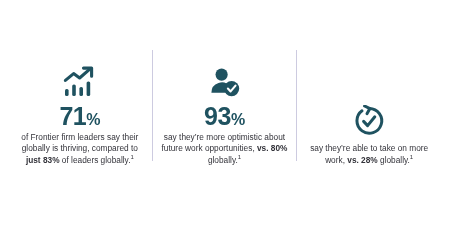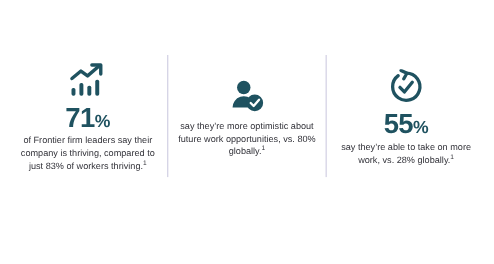--- a/index.html
+++ b/index.html
@@ -23,21 +23,21 @@
     height: 197px;
     box-sizing: border-box;
     padding: 48px 8px 30px 8px;
   }
 
   .stat-panel {
     flex: 1 1 0;
     display: flex;
     flex-direction: column;
     align-items: center;
-    justify-content: center;
+    justify-content: flex-end;
     padding: 0 6px;
     box-sizing: border-box;
   }
 
   .stat-divider {
     flex: 0 0 1px;
     width: 1px;
     align-self: stretch;
     background: #cdcbe0;
     margin: 2px 0 6px 0;
@@ -71,21 +71,21 @@
 
   .stat-caption {
     color: #33333a;
     font-size: 8.3px;
     line-height: 1.42;
     text-align: center;
     max-width: 128px;
     margin-top: 1px;
   }
   .stat-caption .strong {
-    font-weight: normal;
+    font-weight: bold;
   }
   .stat-caption sup {
     font-size: 6px;
     vertical-align: super;
     line-height: 0;
   }
 </style>
 </head>
 <body>
 
@@ -99,53 +99,53 @@
           <rect x="10.2" y="18.5" width="3.6" height="11.5" rx="1.6"></rect>
           <rect x="17.4" y="21" width="3.6" height="9" rx="1.6"></rect>
           <rect x="24.6" y="15.5" width="3.6" height="14.5" rx="1.6"></rect>
           <path d="M3.4 14.4 L11.6 7.6 L17.6 12.0 L27.8 3.2" fill="none" stroke="#1f5260" stroke-width="3.1" stroke-linecap="round" stroke-linejoin="round"></path>
           <path d="M21.5 2.1 L29.6 2.1 L29.6 10.2" fill="none" stroke="#1f5260" stroke-width="3.1" stroke-linecap="round" stroke-linejoin="round"></path>
         </g>
       </svg>
     </span>
     <div class="stat-number"><span>71</span><span class="pct">%</span></div>
     <div class="stat-caption">
-      <span>of Frontier firm leaders say their company is thriving, compared to </span><span class="strong">just 83%</span><span> of workers thriving</span>.<sup>1</sup>
+      <span>of Frontier firm leaders say their globally is thriving, compared to </span><span class="strong">just 83%</span><span> of leaders globally</span>.<sup>1</sup>
     </div>
   </div>
 
   <div class="stat-divider"></div>
 
   <div class="stat-panel">
     <span class="stat-icon">
       <svg viewBox="0 0 36 33" xmlns="http://www.w3.org/2000/svg" aria-hidden="true">
         <g fill="#1f5260">
           <circle cx="14.6" cy="8.6" r="6.1"></circle>
           <path d="M4.4 26.8 a10.2 10.2 0 0 1 18.6 -5.9 a8.2 8.2 0 0 0 -0.6 5.9 z"></path>
           <circle cx="24.6" cy="22.6" r="7.6"></circle>
           <path d="M20.9 22.6 L23.6 25.4 L28.5 19.6" fill="none" stroke="#ffffff" stroke-width="2.1" stroke-linecap="round" stroke-linejoin="round"></path>
         </g>
       </svg>
     </span>
+    <div class="stat-number"><span>93</span><span class="pct">%</span></div>
     <div class="stat-caption">
       <span>say they’re more optimistic about future work opportunities, </span><span class="strong">vs. 80%</span><span> globally</span>.<sup>1</sup>
     </div>
   </div>
 
   <div class="stat-divider"></div>
 
   <div class="stat-panel">
     <span class="stat-icon">
       <svg viewBox="0 0 36 33" xmlns="http://www.w3.org/2000/svg" aria-hidden="true">
         <g fill="none" stroke="#1f5260" stroke-width="3.0" stroke-linecap="round" stroke-linejoin="round">
           <path d="M18.4 3.4 a12.4 12.4 0 1 1 -7.4 2.4"></path>
           <path d="M13.6 1.0 L18.9 3.6 L16.1 8.6"></path>
           <path d="M12.6 16.4 L16.6 20.6 L23.8 11.8"></path>
         </g>
       </svg>
     </span>
-    <div class="stat-number"><span>55</span><span class="pct">%</span></div>
     <div class="stat-caption">
       <span>say they’re able to take on more work, </span><span class="strong">vs. 28%</span><span> globally</span>.<sup>1</sup>
     </div>
   </div>
 
 </div>
 
 </body></html>

